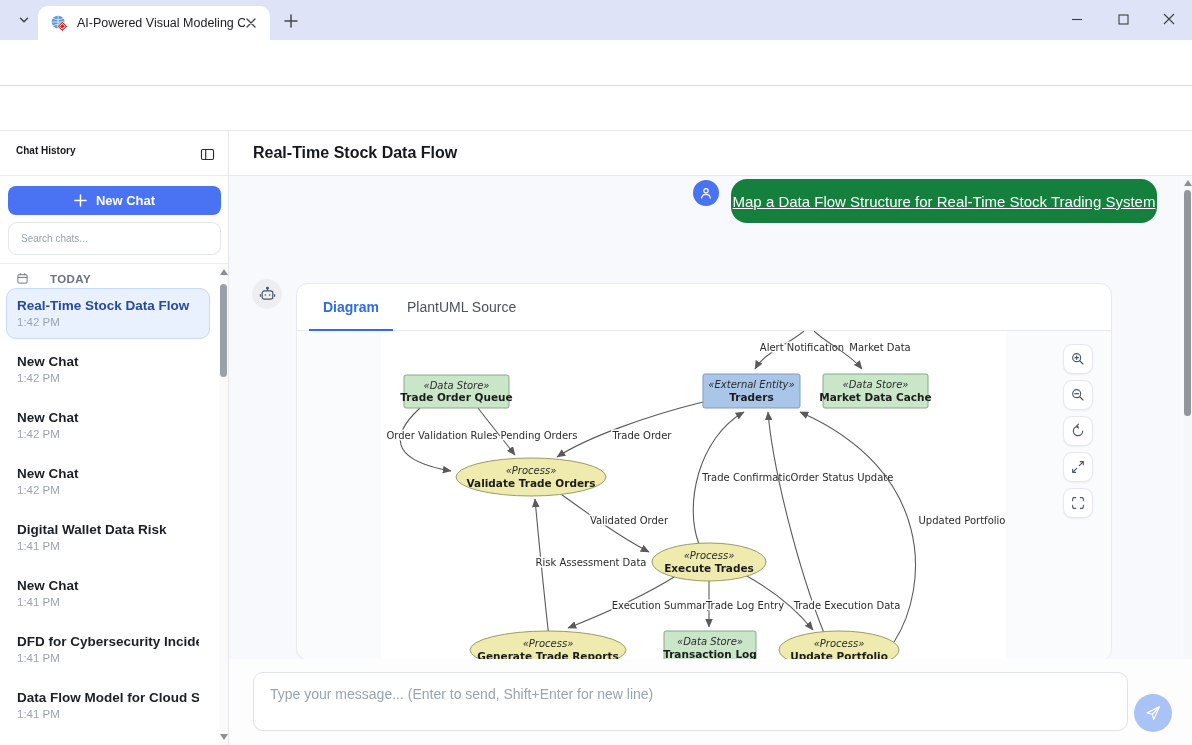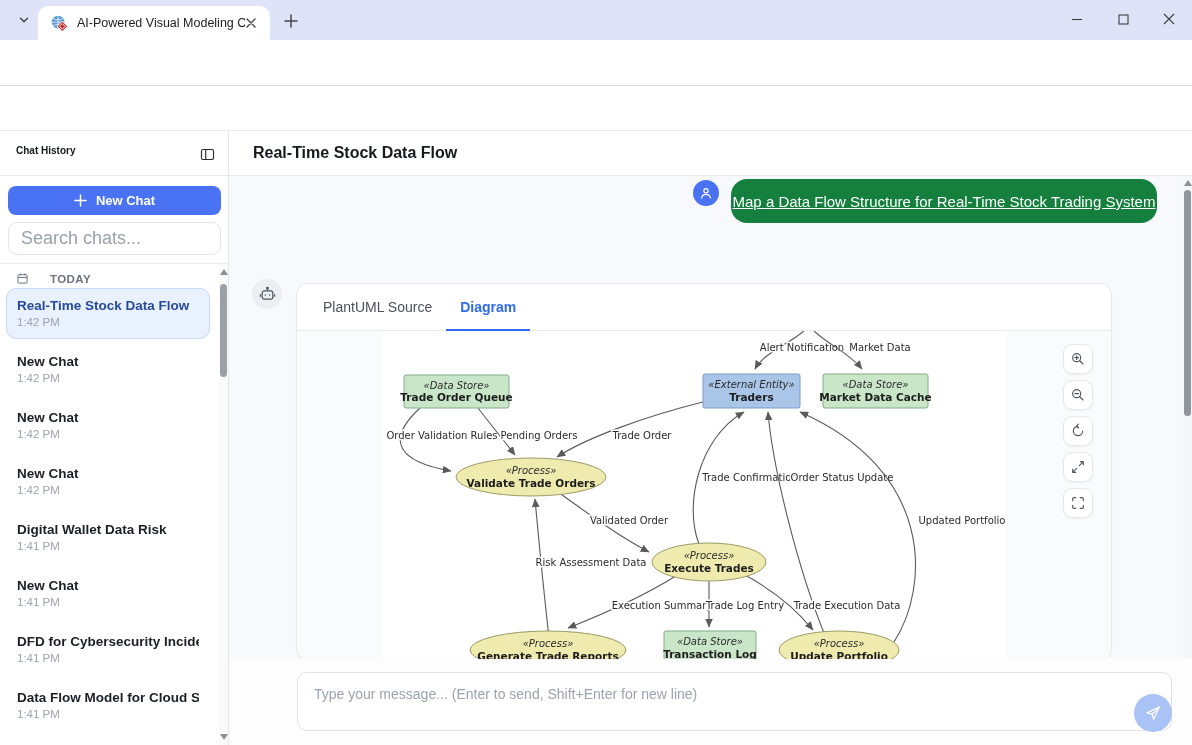--- a/index.html
+++ b/index.html
@@ -31,21 +31,21 @@
   #hdr-avatar { right:10px; top:93px; width:30px; height:30px; border-radius:50%; color:#fff;
                 display:flex; align-items:center; justify-content:center; font-size:15px; font-weight:bold; }
 
   
   #sidebar { left:0; top:131px; width:229px; height:614px; background:#fff; border-right:1px solid #e5e7eb; }
   #sb-header { left:0; top:0; width:228px; height:45px; border-bottom:1px solid #e9ebef; }
   #sb-title { left:16px; top:14px; font-size:10px; font-weight:bold; color:#15181d; }
   #new-chat { left:8px; top:55px; width:213px; height:29px; border-radius:8px; border:none; color:#fff;
               font-size:13px; font-weight:bold; display:flex; align-items:center; justify-content:center; gap:9px; }
   #search { left:8px; top:91px; width:213px; height:33px; border:1px solid #e2e5ea; border-radius:9px;
-            padding:0 12px; font-size:18px; color:#374151; background:#fff; }
+            padding:0 12px; font-size:10px; color:#374151; background:#fff; }
   #search::placeholder { color:#9aa1ad; }
   #sb-divider { left:0; top:132px; width:228px; height:1px; background:#eceef1; }
   #sb-section { left:16px; top:141px; display:flex; align-items:center; gap:21px;
                 font-size:11.5px; font-weight:bold; color:#6b7280; letter-spacing:.4px; }
   #chat-list { left:6px; top:157px; width:204px; }
   .chat-item { height:51px; margin-bottom:5px; border-radius:10px; padding:9px 10px 0 10px; border:1px solid transparent; }
   .chat-item.active { background:#e9f1fe; border-color:#c6dafa; }
   .ci-title { font-size:13.5px; font-weight:bold; color:#1b2026; white-space:nowrap; overflow:hidden; }
   .chat-item.active .ci-title { color:#274a9e; }
   .ci-time { font-size:11.5px; color:#9ca3af; margin-top:3px; }
@@ -88,21 +88,21 @@
   .node.external  { fill:#a9c6e8; stroke:#7b9cc9; }
   .stereo { font-family:"DejaVu Sans", sans-serif; font-size:10px; font-style:italic; fill:#2b2b2b; text-anchor:middle; }
   .nname  { font-family:"DejaVu Sans", sans-serif; font-size:10.5px; font-weight:bold; fill:#1c1c1c; text-anchor:middle; }
 
   .dfd-btn { position:absolute; left:766px; width:30px; height:30px; background:#fff; border:1px solid #e6e8ed;
              border-radius:9px; display:flex; align-items:center; justify-content:center;
              box-shadow:0 1px 2px rgba(16,24,40,.05); }
 
   #input-section { left:229px; top:659px; width:963px; height:86px; background:#fdfdfe; }
   #msg-input { left:24px; top:13px; width:875px; height:59px; border:1px solid #dfe3e9; border-radius:10px;
-               padding:13px 16px; font-size:14px; font-family:"Liberation Sans",sans-serif; color:#374151; resize:none; background:#fff;margin-left:44px; }
+               padding:13px 16px; font-size:14px; font-family:"Liberation Sans",sans-serif; color:#374151; resize:none; background:#fff; }
   #msg-input::placeholder { color:#9aa3af; }
   #send-btn { left:905px; top:35px; width:38px; height:38px; border-radius:50%; border:none;
               display:flex; align-items:center; justify-content:center; }
 
   svg.icon { display:block; }
 </style>
 </head>
 <body>
 
 <div id="tabstrip" class="abs">
@@ -348,22 +348,22 @@
         <rect x="4.5" y="7" width="15" height="11.5" rx="3"></rect>
         <circle cx="9" cy="12.7" r="1.1" fill="#4b5563" stroke="none"></circle>
         <circle cx="15" cy="12.7" r="1.1" fill="#4b5563" stroke="none"></circle>
         <path d="M2 11.5v3.5M22 11.5v3.5"></path>
       </g>
     </svg>
 </div>
 
 <div id="card" class="abs">
   <div class="tabrow abs">
+    <div class="tab active">Diagram</div>
     <div class="tab">PlantUML Source</div>
-    <div class="tab active">Diagram</div>
   </div>
   <div id="dfd-viewport" class="abs">
     <div id="dfd-imgbg" class="abs"></div>
     <svg id="dfd-svg" width="813" height="329" viewBox="297 330 813 329">
       <defs>
         <marker id="arw" markerWidth="9" markerHeight="7" refX="7.5" refY="3.5" orient="auto">
           <path d="M0,0 L8,3.5 L0,7 z" fill="#5a5a5a"></path>
         </marker>
       </defs>
     <path d="M803,330 C786,344 763,352 754,368" class="edge" marker-end="url(#arw)"></path>

